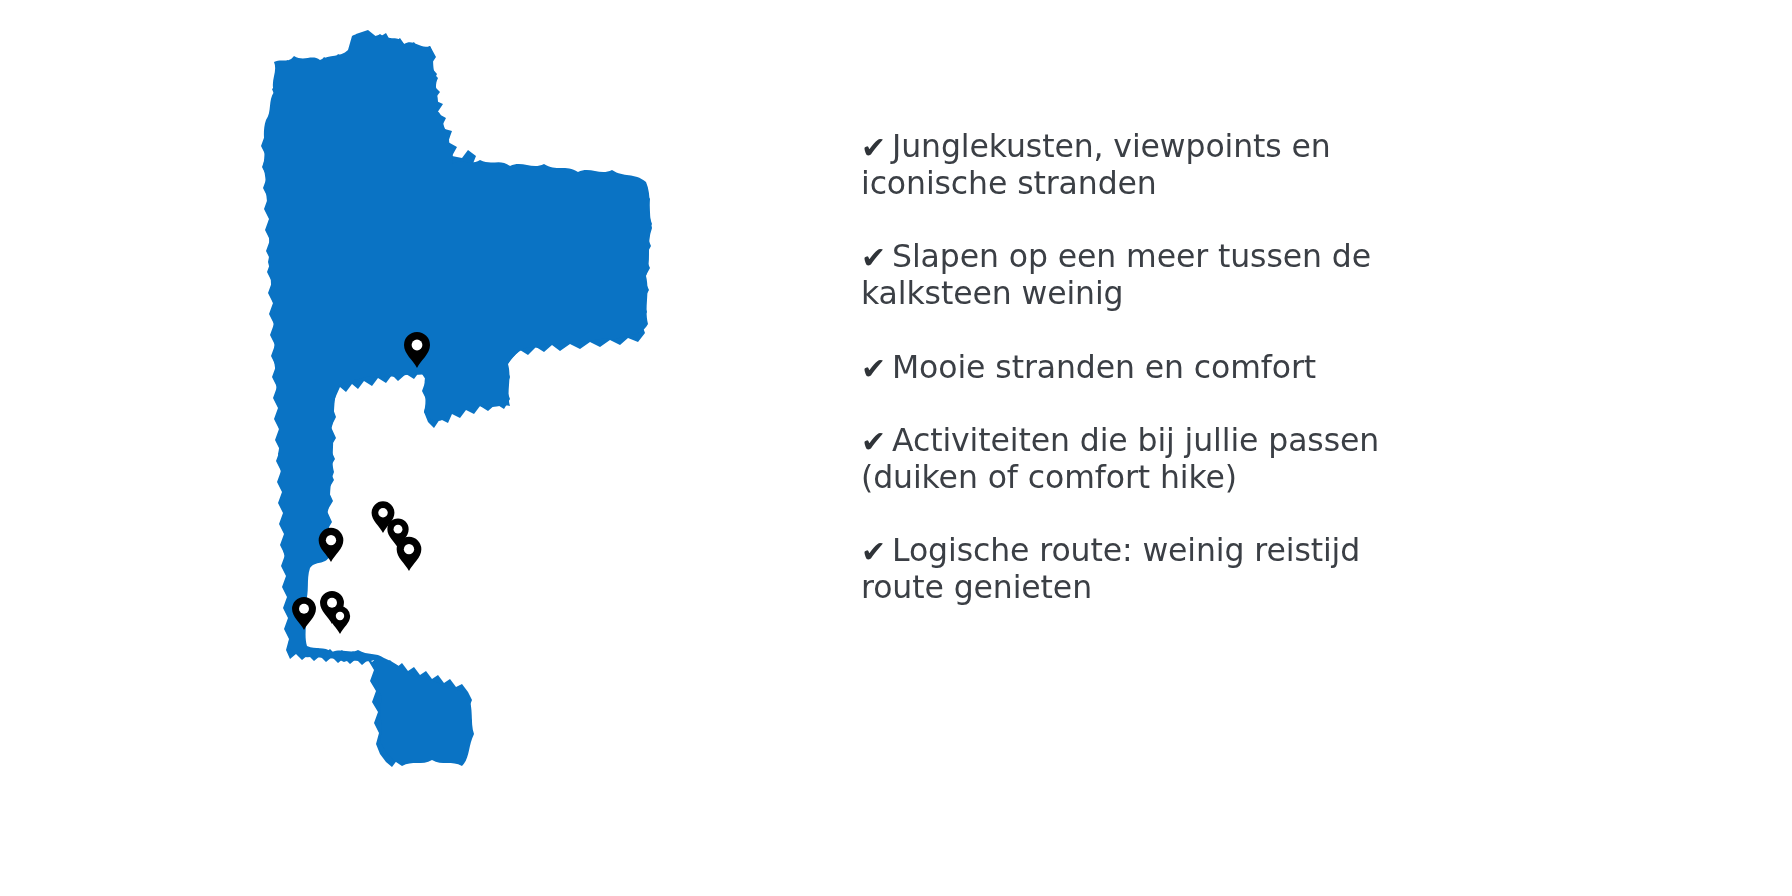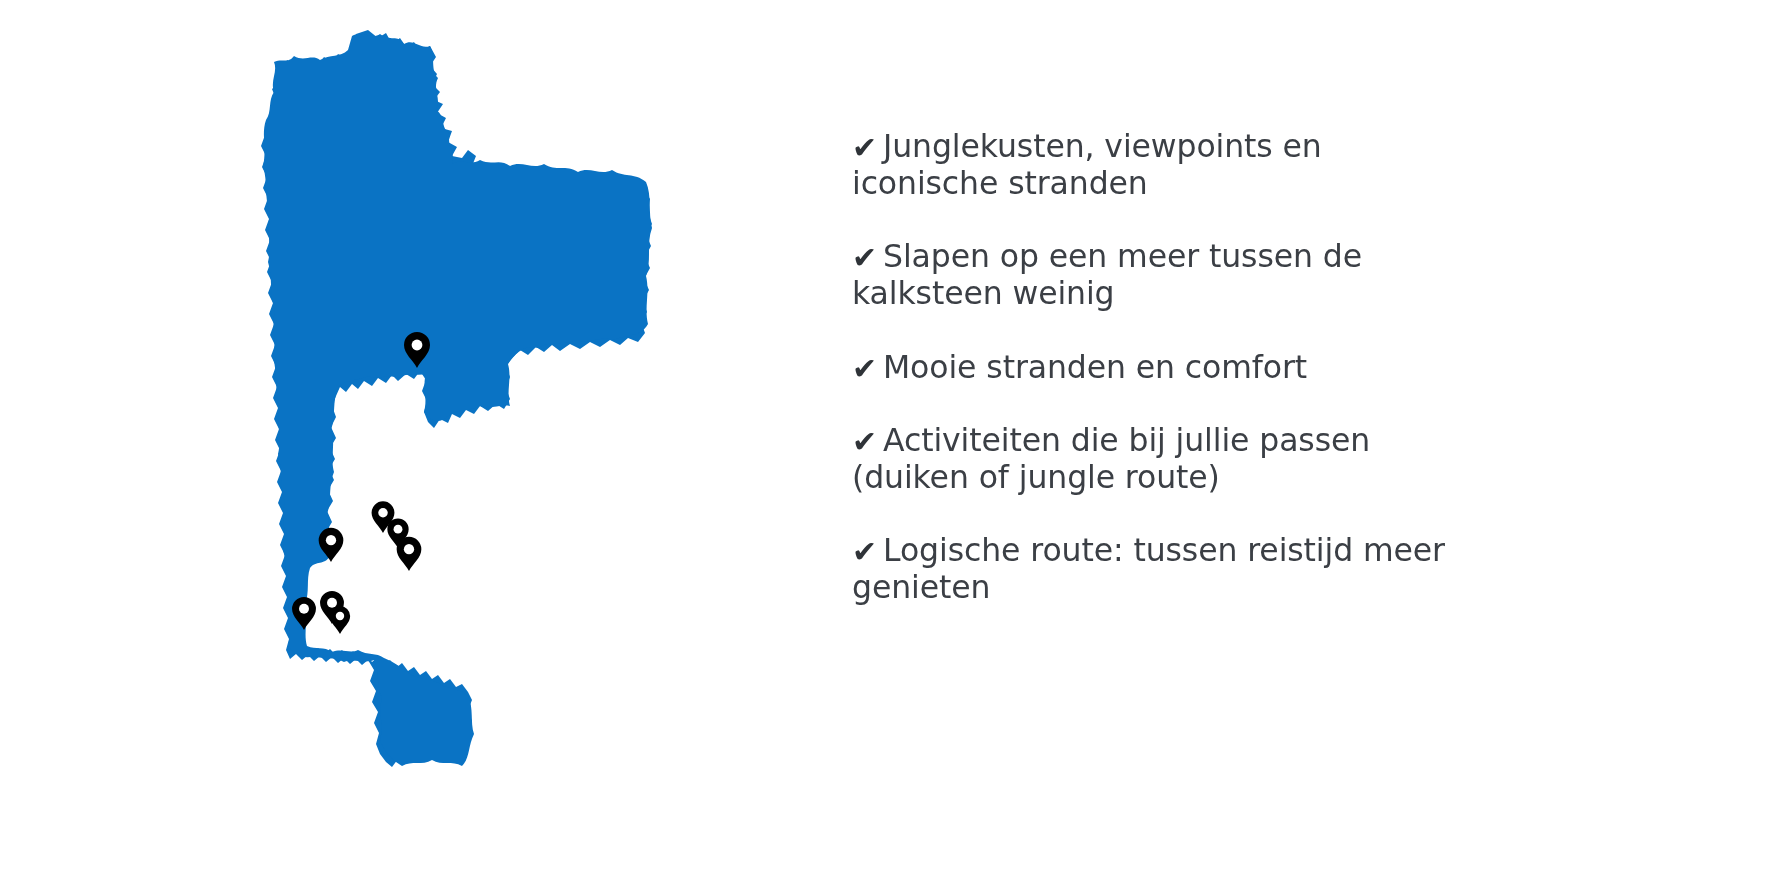--- a/index.html
+++ b/index.html
@@ -56,21 +56,21 @@
     padding: 0;
   }
   .list-inner {
     position: absolute;
     left: -8px;
     top: 128px;
     width: 600px;
   }
   .check-item {
     display: block;
-    margin: 0 0 36px 0;
+    margin: 0 0 36px 9px;
     padding: 0;
     color: #3b3f45;
     font-size: 31.5px;
     line-height: 1.18;
     letter-spacing: -0.1px;
     font-weight: 400;
   }
   .check-item:last-child {
     margin-bottom: 0;
   }
@@ -239,23 +239,23 @@
 
       <div class="check-item">
         <span class="check-mark">✔</span><span class="check-text">Slapen op een meer tussen de kalksteen weinig</span>
       </div>
 
       <div class="check-item">
         <span class="check-mark">✔</span><span class="check-text">Mooie stranden en comfort</span>
       </div>
 
       <div class="check-item">
-        <span class="check-mark">✔</span><span class="check-text">Activiteiten die bij jullie passen (duiken of jungle route)</span>
-      </div>
-
-      <div class="check-item">
-        <span class="check-mark">✔</span><span class="check-text">Logische route: tussen reistijd meer genieten</span>
+        <span class="check-mark">✔</span><span class="check-text">Activiteiten die bij jullie passen (duiken of comfort hike)</span>
+      </div>
+
+      <div class="check-item">
+        <span class="check-mark">✔</span><span class="check-text">Logische route: weinig reistijd route genieten</span>
       </div>
 
     </div>
   </div>
 
 </div>
 
 </body></html>

